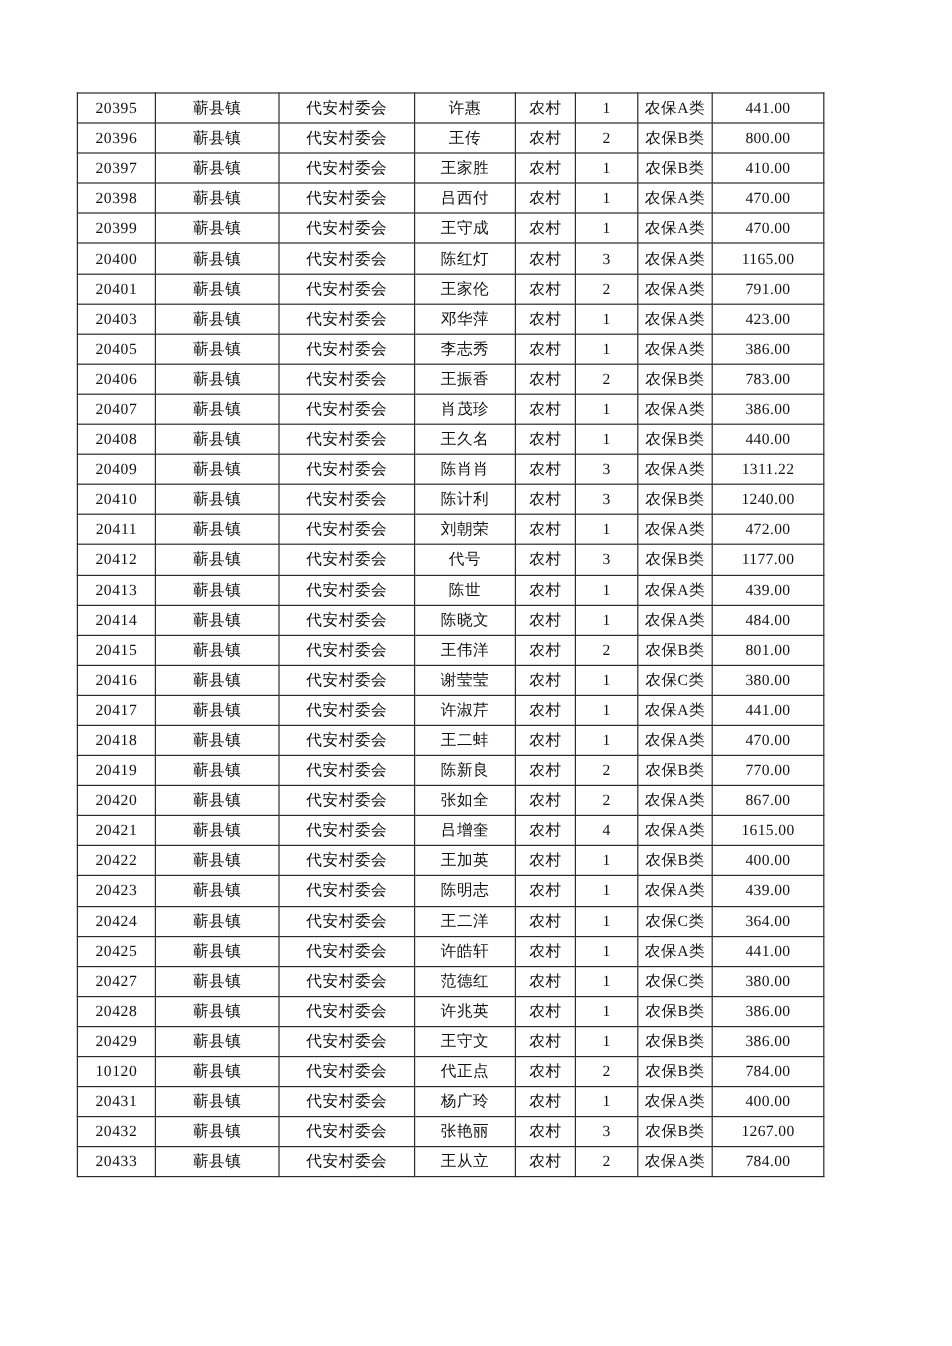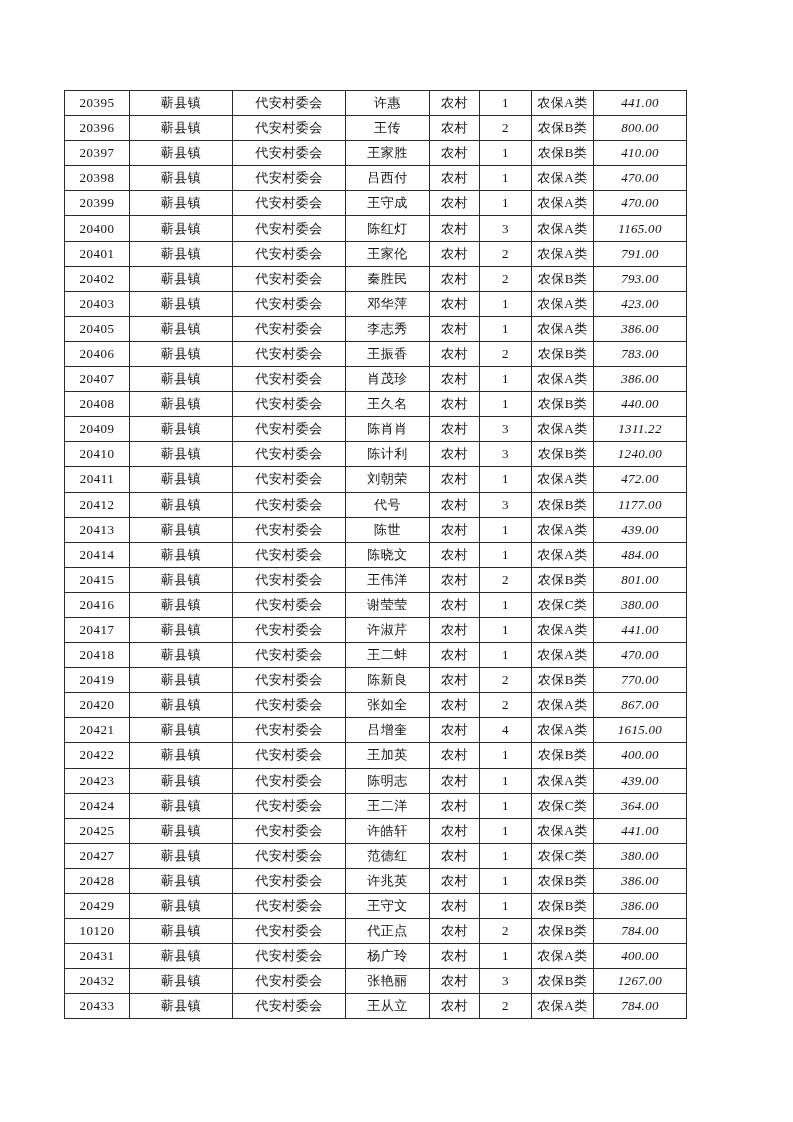--- a/index.html
+++ b/index.html
@@ -9,21 +9,21 @@
   body {
     width: 793px;
     height: 1122px;
     background: #ffffff;
     position: relative;
     font-family: "Liberation Serif", "DejaVu Serif", serif;
   }
   .page {
     position: absolute;
     left: 0;
-    top: 17px;
+    top: 4px;
     width: 793px;
     height: 810px;
     background: #ffffff;
   }
   table.records {
     position: absolute;
     left: 64px;
     top: 73px;
     border-collapse: collapse;
     table-layout: fixed;
@@ -36,21 +36,20 @@
     vertical-align: middle;
     font-size: 13px;
     color: #111111;
     padding: 0 2px;
     white-space: nowrap;
     overflow: hidden;
     letter-spacing: 0.5px;
   }
   table.records td.c-amount {
     letter-spacing: 0.3px;
-    font-style: italic;
   }
 </style>
 </head>
 <body>
 
 <div class="page">
   <table class="records">
     <colgroup>
       <col style="width:65px">
       <col style="width:103px">
@@ -126,30 +125,20 @@
           <td>20401</td>
           <td>蕲县镇</td>
           <td>代安村委会</td>
           <td>王家伦</td>
           <td>农村</td>
           <td>2</td>
           <td>农保A类</td>
           <td class="c-amount">791.00</td>
         </tr>
         <tr>
-          <td>20402</td>
-          <td>蕲县镇</td>
-          <td>代安村委会</td>
-          <td>秦胜民</td>
-          <td>农村</td>
-          <td>2</td>
-          <td>农保B类</td>
-          <td class="c-amount">793.00</td>
-        </tr>
-        <tr>
           <td>20403</td>
           <td>蕲县镇</td>
           <td>代安村委会</td>
           <td>邓华萍</td>
           <td>农村</td>
           <td>1</td>
           <td>农保A类</td>
           <td class="c-amount">423.00</td>
         </tr>
         <tr>

